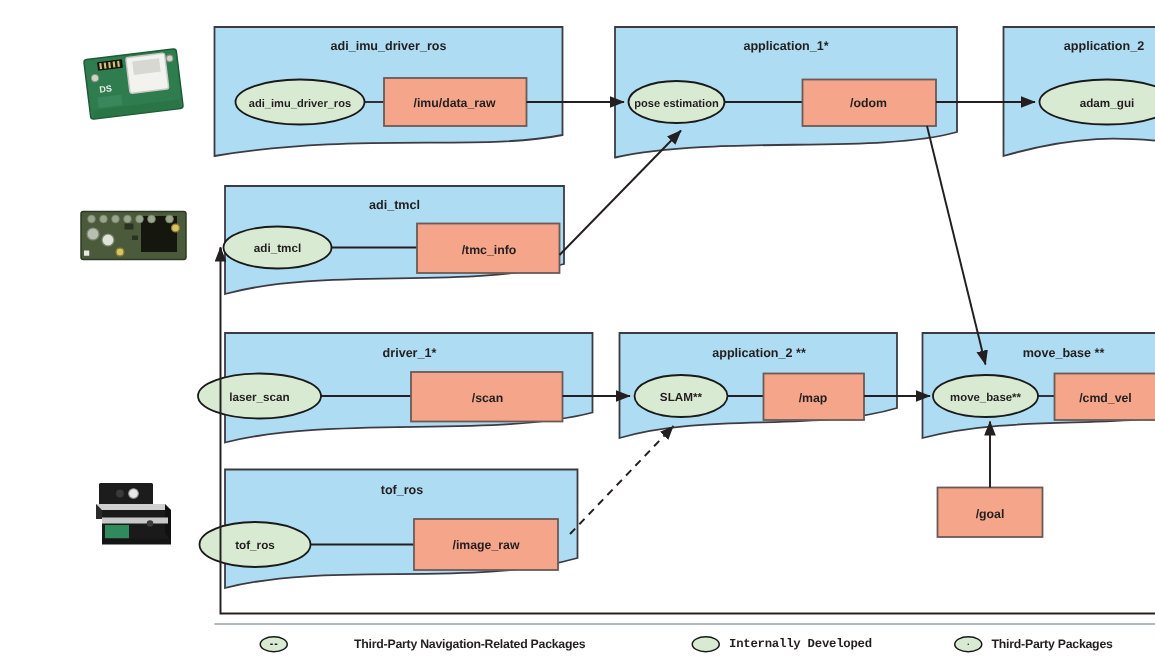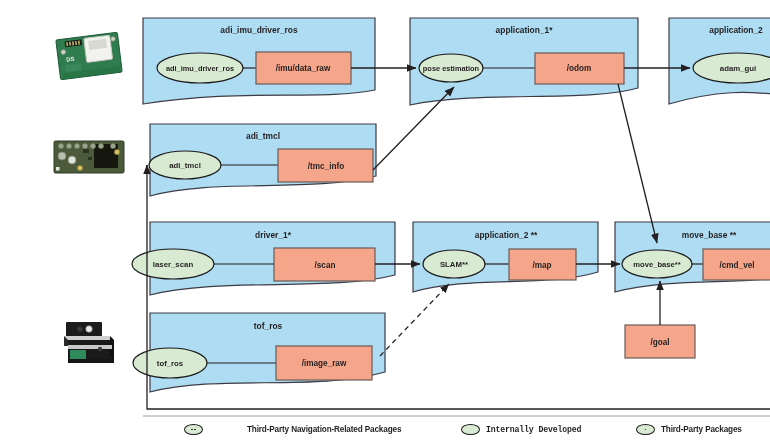--- a/index.html
+++ b/index.html
@@ -201,21 +201,21 @@
 
       <path d="M731,264 L764,264 L764,409 L107,409 L107,165"></path>
       <line x1="107" y1="172" x2="107" y2="165" marker-end="url(#arrow)"></line>
     </g>
 
     <line x1="103" y1="416" x2="768" y2="416" stroke="#9aa0a6" stroke-width="1"></line>
   </svg>
 
   <div class="legend-row">
 
-    <div class="legend-item" style="left:144px;top:6px;gap:44px;">
+    <div class="legend-item" style="left:133px;top:6px;gap:44px;">
       <span class="legend-ell">
         <span class="dots">
             <span class="dot"></span>
             <span class="dot"></span>
           </span>
       </span>
       <span class="legend-text">Third-Party Navigation-Related Packages</span>
     </div>
 
     <div class="legend-item" style="left:421px;top:6px;font-family:Liberation Mono, monospace;">

